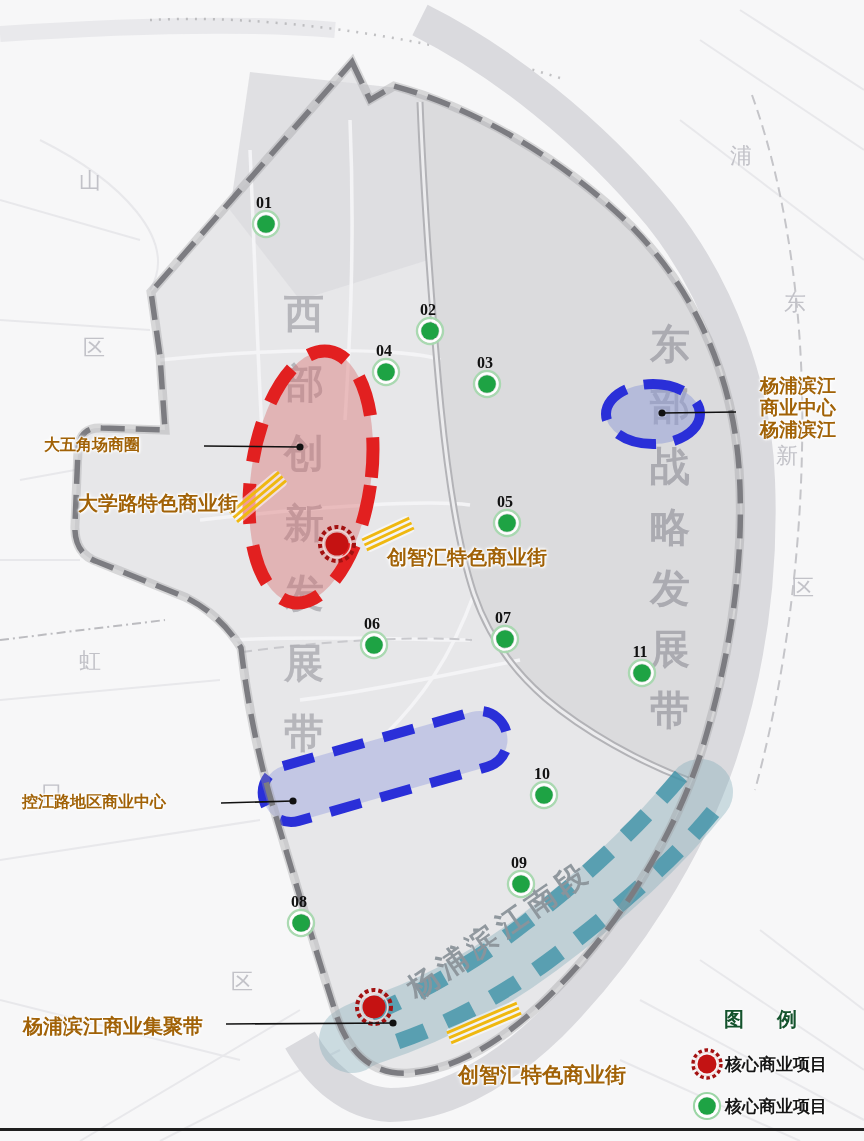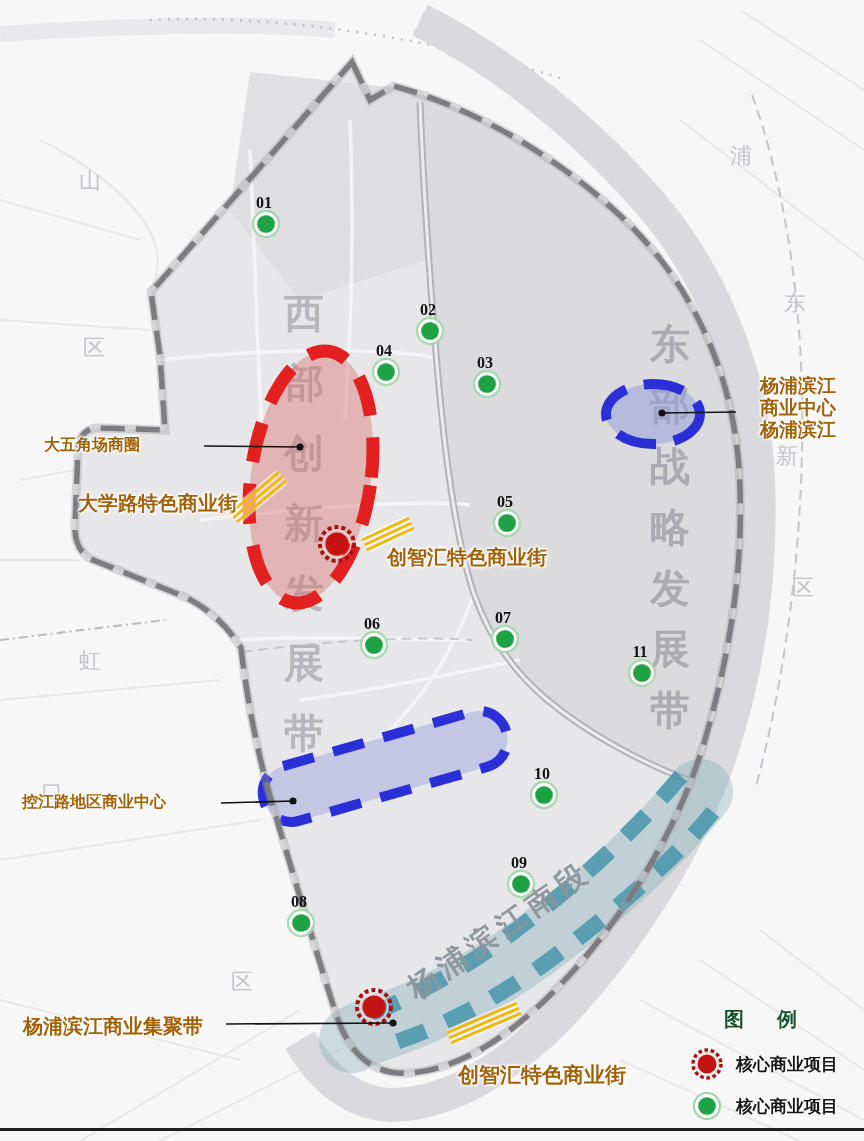--- a/index.html
+++ b/index.html
@@ -5,21 +5,21 @@
   html,body{margin:0;padding:0;background:#ffffff;}
   body{font-family:"DejaVu Sans",sans-serif;}
   .stage{position:relative;width:864px;height:1141px;background:#f7f7f8;overflow:hidden;}
   svg.map{position:absolute;left:0;top:0;}
   .annotation{position:absolute;font-weight:700;color:#a16207;white-space:nowrap;line-height:1.16;
     text-shadow:0 0 2px #fff,0 0 3px #fff,1px 1px 2px #fff,-1px -1px 2px #fff,0 0 5px #fff;}
   .annotation.center{text-align:center;white-space:normal;}
   .legend{position:absolute;left:676px;top:1002px;width:186px;}
   .legend-title{position:absolute;left:48px;top:4px;font-size:20px;font-weight:700;color:#14532d;
     letter-spacing:13px;text-shadow:0 0 3px #fff,1px 1px 2px #fff;}
-  .legend-item{position:absolute;left:13px;display:flex;align-items:center;gap:11px;}
+  .legend-item{position:absolute;left:13px;display:flex;align-items:center;gap:0;}
   .legend-item .lbl{font-size:17px;font-weight:700;color:#161616;text-shadow:0 0 3px #fff,1px 1px 2px #fff;}
 </style>
 </head>
 <body>
 
 <div class="stage">
 
 <svg class="map" width="864" height="1141" viewBox="0 0 864 1141">
 
   <g stroke="#e8e8eb" stroke-width="2" fill="none">

